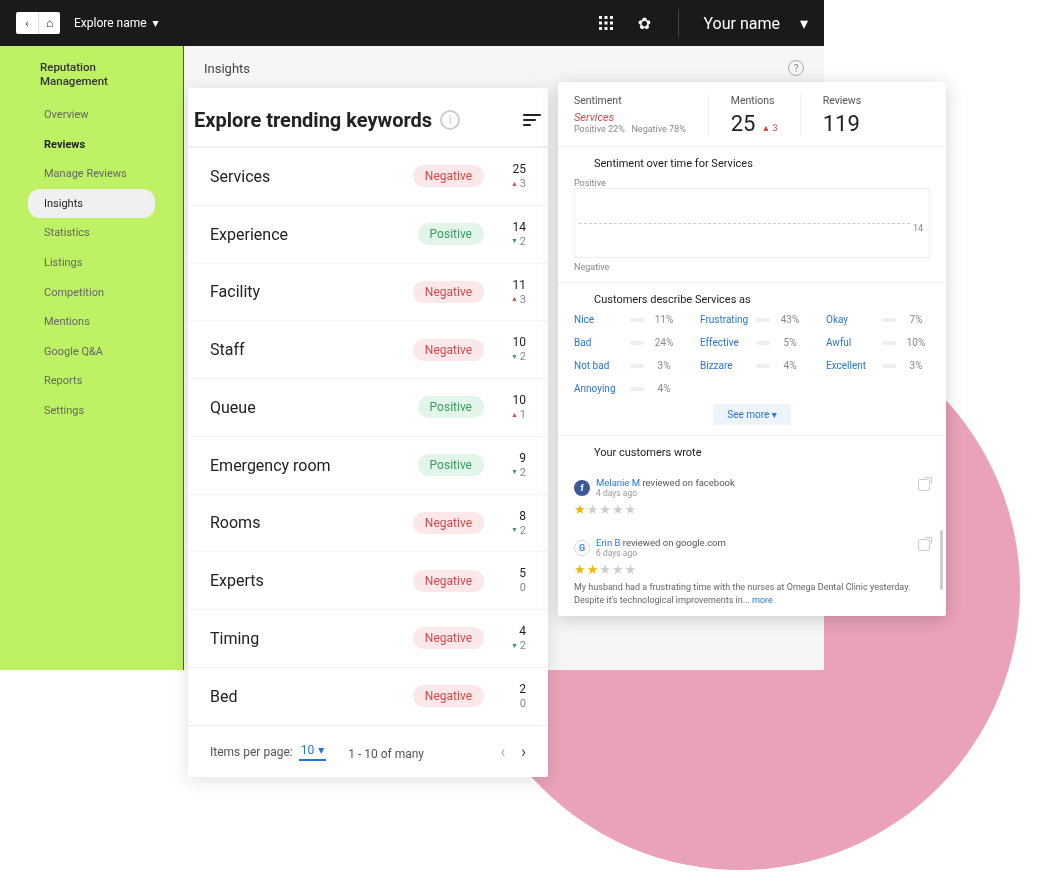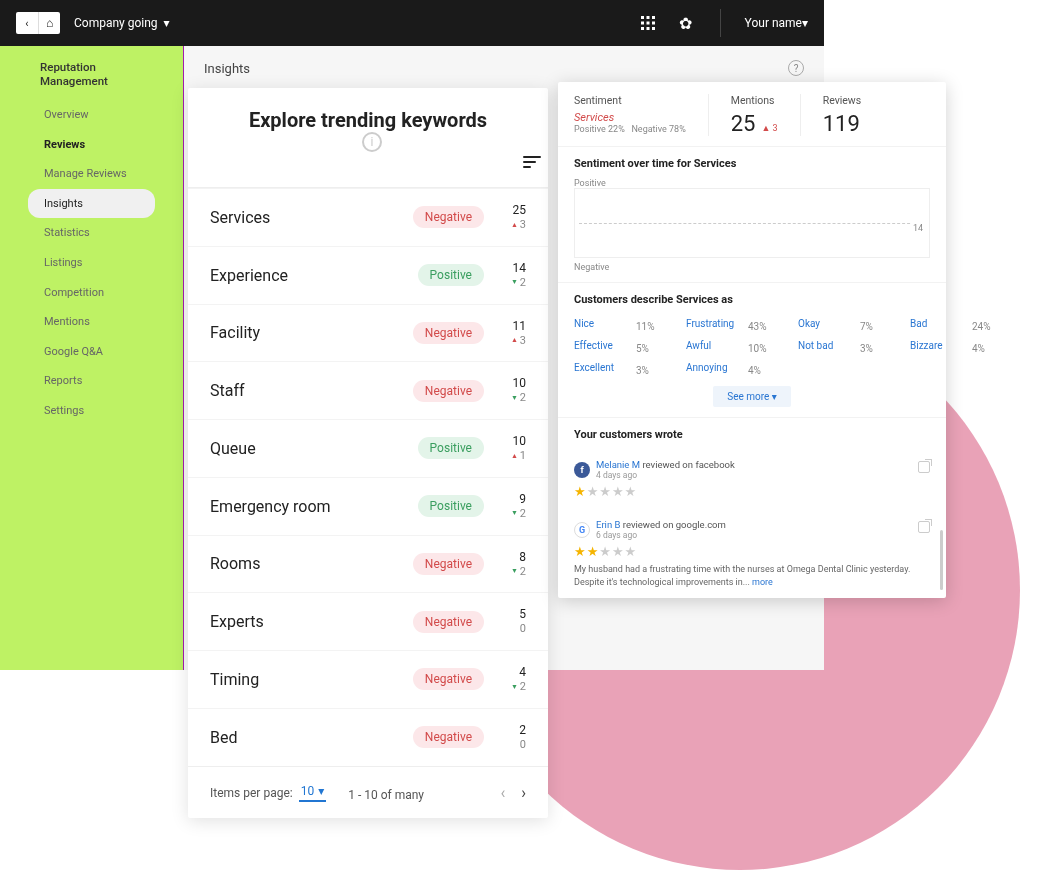--- a/index.html
+++ b/index.html
@@ -5,36 +5,36 @@
 * { box-sizing: border-box; margin: 0; padding: 0; font-family: -apple-system, BlinkMacSystemFont, "Segoe UI", Roboto, Arial, sans-serif; }
 body { background: #fff; width: 1048px; height: 882px; overflow: hidden; position: relative; }
 .pink-circle { position: absolute; width: 560px; height: 560px; border-radius: 50%; background: #e9a2b7; top: 310px; left: 460px; z-index: 0; }
 .topbar { height: 46px; background: #1a1a1a; color: #fff; display: flex; align-items: center; padding: 0 16px; position: relative; z-index: 2; width: 824px; }
 .topbar .nav-back { width:22px; height:22px; background:#fff; color:#222; display:flex; align-items:center; justify-content:center; font-size:11px; border-radius:2px 0 0 2px; cursor:pointer;}
 .topbar .nav-home { width:22px; height:22px; background:#fff; color:#222; display:flex; align-items:center; justify-content:center; font-size:12px; border-radius:0 2px 2px 0; border-left:1px solid #ddd; cursor:pointer;}
 .topbar .company { margin-left:14px; font-size:12px; display:flex; align-items:center; gap:6px; cursor:pointer; }
 .topbar .right { margin-left:auto; display:flex; align-items:center; gap:18px; }
 .topbar .icon-btn { width:20px; height:20px; display:flex; align-items:center; justify-content:center; cursor:pointer; font-size:16px;}
 .topbar .divider-v { width:1px; height:28px; background:#444; margin:0 6px;}
-.topbar .user { font-size:12px; display:flex; align-items:center; gap:0; cursor:pointer;}
+.topbar .user { font-size:16px; display:flex; align-items:center; gap:20px; cursor:pointer;}
 .app-shell { display:flex; position:relative; z-index:2; width:824px; }
 .sidebar { width:184px; background:#bef264; padding:14px 16px; border-right:1px solid #a21caf; }
 .sidebar .brand { font-size:11.5px; color:#333; padding:0 24px 12px; font-weight:500;}
 .sidebar .nav-item { font-size:11px; color:#666; padding:6px 28px; cursor:pointer; line-height:1.6;}
 .sidebar .nav-item.bold { font-weight:700; color:#222;}
 .sidebar .nav-item.active { background:#f0f0f0; color:#222; border-radius:12px; margin:0 12px; padding:6px 16px;}
 .content { flex:1; background:#f6f6f6;}
 .content-header { display:flex; align-items:center; padding:14px 20px; }
 .content-header .title { font-size:13px; color:#444;}
 .content-header .help { margin-left:auto; width:16px; height:16px; border:1px solid #aaa; border-radius:50%; display:flex;align-items:center;justify-content:center; font-size:10px; color:#888; cursor:pointer;}
 .content-body { padding:0 20px 20px; position:relative; height:580px;}
 
 
 .keywords-panel { position:absolute; top:88px; left:188px; width:360px; background:#fff; z-index:5; box-shadow:0 3px 18px rgba(0,0,0,0.12); border-radius:2px;}
-.keywords-panel .kh { padding:20px 6px 14px; display:flex; align-items:center; border-bottom:1px solid #eee;flex-direction:column;}
+.keywords-panel .kh { padding:20px 6px 14px; display:flex; align-items:center; border-bottom:1px solid #eee;}
 .keywords-panel .kh h2 { font-size:20px; font-weight:700; color:#222;}
 .keywords-panel .kh .info-icon { margin-left:8px; width:20px; height:20px; border:2px solid #ccc; border-radius:50%; color:#ccc; display:flex; align-items:center; justify-content:center; font-size:12px;}
 .keywords-panel .kh .sort-icon { margin-left:auto; font-size:18px; cursor:pointer; color:#222;}
 .keywords-panel .krow { padding:14px 22px; display:flex; align-items:center; border-top:1px solid #f3f3f3;}
 .keywords-panel .krow .name { font-size:16px; color:#222; flex:1;}
 .keywords-panel .krow .badge { font-size:12px; padding:4px 12px; border-radius:14px;}
 .keywords-panel .krow .badge.neg { background:#fce7e9; color:#d24a4a;}
 .keywords-panel .krow .badge.pos { background:#e3f4e9; color:#3a9e5f;}
 .keywords-panel .krow .stats { margin-left:14px; text-align:right; font-size:12px; line-height:1.25; min-width:28px;}
 .keywords-panel .krow .stats .cnt{ color:#222;}
@@ -54,31 +54,31 @@
 .detail-panel { position:absolute; top:82px; left:558px; width:388px; background:#fff; z-index:6; box-shadow:0 3px 18px rgba(0,0,0,0.18); border-radius:2px; font-size:11px; color:#555;}
 .detail-panel .dp-head { padding:12px 16px 10px; display:flex; gap:22px;}
 .detail-panel .dp-head .col .lbl { font-size:10.5px; color:#555; margin-bottom:4px;}
 .detail-panel .dp-head .col .big { font-size:22px; color:#222; font-weight:400;}
 .detail-panel .dp-head .sent-keyword{ color:#d24a4a; font-style:italic; font-size:11px;}
 .detail-panel .dp-head .sent-line{ font-size:9px; color:#888;}
 .detail-panel .dp-head .mentions-row{ display:flex; align-items:baseline; gap:6px;}
 .detail-panel .dp-head .mentions-row .delta{ font-size:9px; color:#d24a4a;}
 .detail-panel .dp-head .vline { width:1px; background:#eee; align-self:stretch;}
 .detail-panel .section { padding:10px 16px; border-top:1px solid #f2f2f2;}
-.detail-panel .section h4{ font-size:11px; color:#222; font-weight:700; margin-bottom:8px;}
+.detail-panel .section h4{ font-size:11px; color:#222; font-weight:400; margin-bottom:8px;margin-left:20px;}
 .detail-panel .chart-box{ border:1px solid #eee; height:70px; position:relative; margin-bottom:4px;}
 .detail-panel .chart-box .dashed{ position:absolute; top:34px; left:4px; right:4px; border-top:1px dashed #ccc;}
 .detail-panel .chart-box .cap{ position:absolute; top:34px; right:4px; font-size:9px; color:#888; background:#fff; padding:0 2px;}
 .detail-panel .axis-lbl{ font-size:9px; color:#888;}
-.detail-panel .desc-grid{ display:grid; grid-template-columns:1fr 1fr 1fr 1fr; gap:4px 22px;}
+.detail-panel .desc-grid{ display:grid; grid-template-columns:1fr 1fr 1fr; gap:12px 22px;}
 .detail-panel .desc-row{ display:flex; align-items:center; gap:6px;}
 .detail-panel .desc-row .w{ color:#2a76d2; font-size:10px; width:50px;}
 .detail-panel .desc-row .bar-track{ flex:1; height:4px; background:#eee; border-radius:3px; overflow:hidden;}
 .detail-panel .desc-row .bar-fill{ height:100%;}
-.detail-panel .desc-row .pct{ font-size:10px; color:#888; width:28px; text-align:left;margin-top:7px;}
+.detail-panel .desc-row .pct{ font-size:10px; color:#888; width:28px; text-align:center;}
 .detail-panel .seemore{ display:block; margin:10px auto 0; background:#eef4fb; color:#2a76d2; font-size:10px; padding:5px 14px; border:none; border-radius:2px; cursor:pointer;}
 .detail-panel .review{ padding:10px 16px; position:relative;}
 .detail-panel .review .rhead{ display:flex; align-items:center; gap:6px;}
 .detail-panel .review .avatar{ width:16px; height:16px; border-radius:50%; display:flex; align-items:center; justify-content:center; color:#fff; font-size:9px; font-weight:700;}
 .detail-panel .review .avatar.fb{ background:#3b5998;}
 .detail-panel .review .avatar.gg{ background:#fff; border:1px solid #ddd; color:#4285f4;}
 .detail-panel .review .who{ font-size:9.5px; color:#555;}
 .detail-panel .review .who .name{ color:#2a76d2;}
 .detail-panel .review .when{ font-size:8.5px; color:#999;}
 .detail-panel .review .stars{ margin-top:4px; font-size:13px; letter-spacing:1px; color:#ccc;}
@@ -91,21 +91,21 @@
 </style>
 </head>
 <body>
 
 <div class="pink-circle"></div>
 
 <div class="topbar">
   <div class="nav-back">‹</div>
   <div class="nav-home">⌂</div>
   <div class="company">
-    <span>Company going</span>
+    <span>Explore name</span>
     <span>▾</span>
   </div>
   <div class="right">
     <div class="icon-btn">
       <svg width="16" height="16" viewBox="0 0 16 16">
           <g fill="#fff">
             <rect x="1" y="1" width="3" height="3"></rect>
             <rect x="6.5" y="1" width="3" height="3"></rect>
             <rect x="12" y="1" width="3" height="3"></rect>
             <rect x="1" y="6.5" width="3" height="3"></rect>

